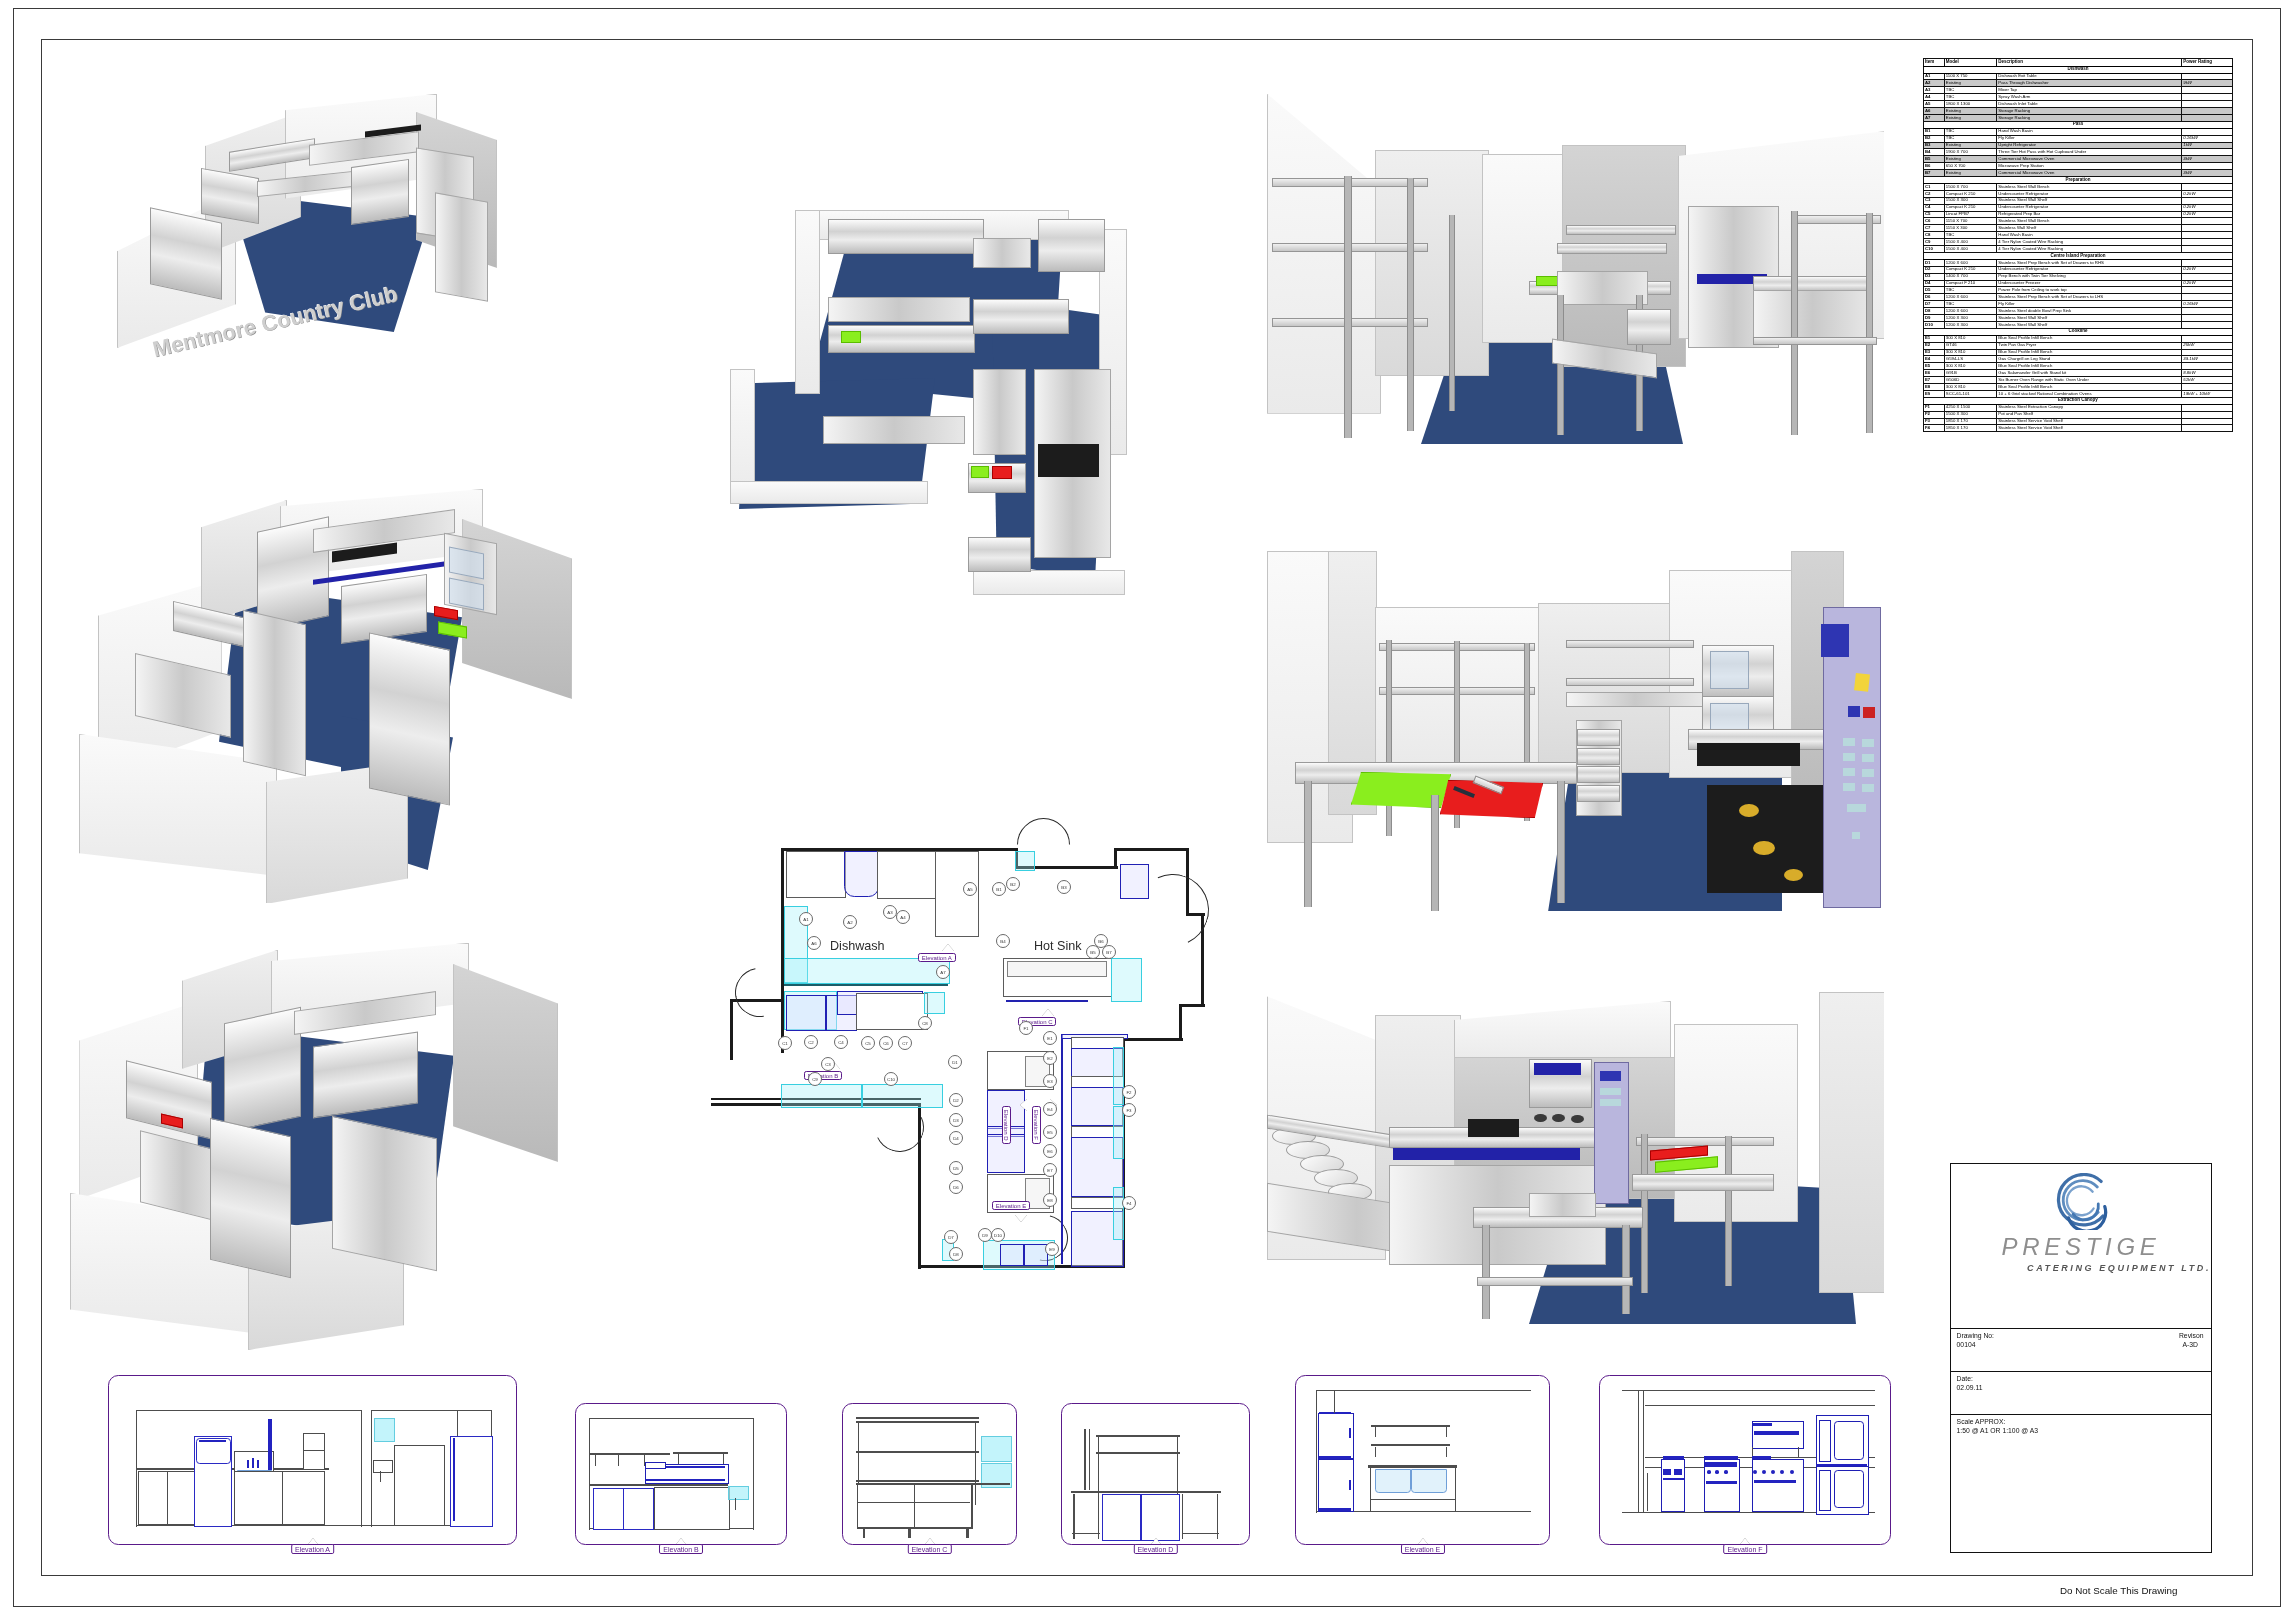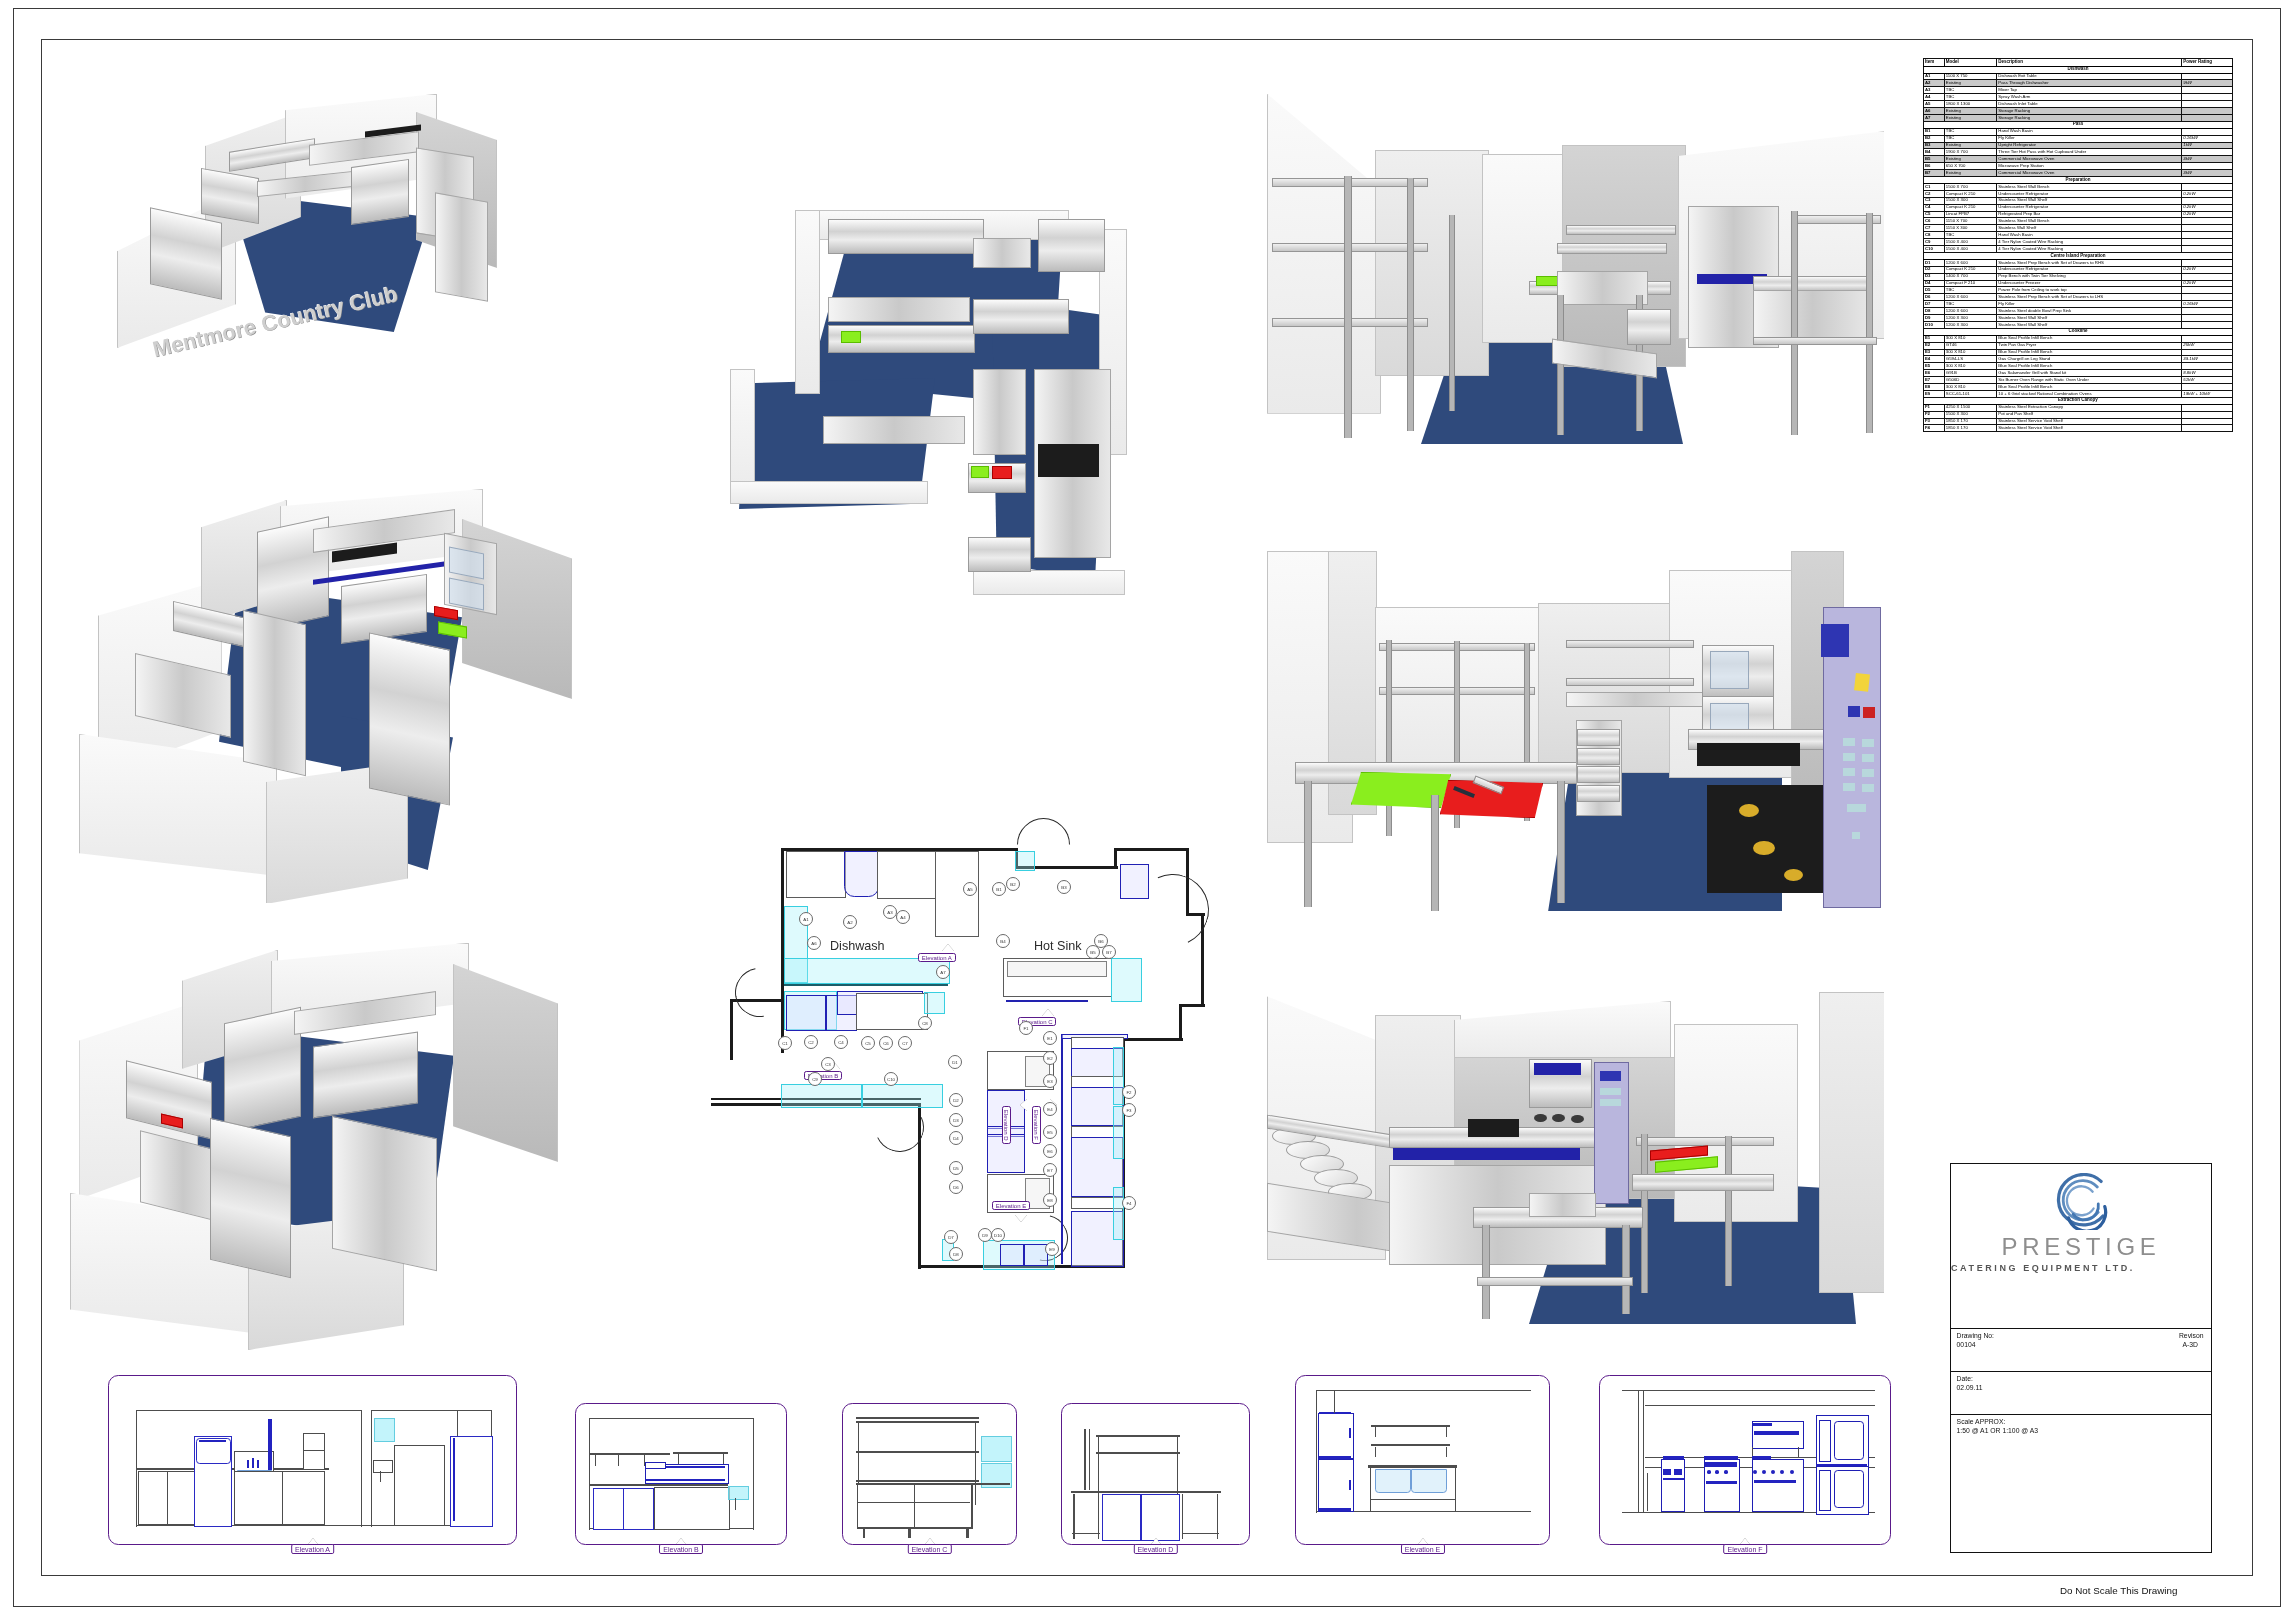--- a/index.html
+++ b/index.html
@@ -123,25 +123,25 @@
     position:absolute;left:50%;transform:translateX(-50%);
     width:0;height:0;border-left:7px solid transparent;border-right:7px solid transparent;
     border-bottom:9px solid #fff;filter:drop-shadow(0 0 0.3px #5a5a5a);
   }
 
   
   #titleblock{
     position:absolute;left:1950px;top:1163px;width:262px;height:390px;
     border:0.7px solid #111;background:#fff;box-sizing:border-box;
   }
-  #logo-cell{position:relative;height:164px;border-bottom:0.7px solid #111;}
+  #logo-cell{position:relative;height:164px;border-bottom:0.7px solid #111;font-style:italic;}
   #logo-mark{position:absolute;left:50%;top:9.4px;transform:translateX(-50%);width:70px;height:57px;}
   #logo-word{position:absolute;left:0;right:0;top:69px;text-align:center;
      font-size:24px;letter-spacing:4.7px;color:#8e8e8e;font-family:"Liberation Sans",sans-serif;}
-  #logo-sub{position:absolute;left:0;right:0;top:99px;text-align:left;
+  #logo-sub{position:absolute;left:0;right:0;top:99px;text-align:right;
      font-size:9px;letter-spacing:2.6px;color:#555;font-weight:bold;}
   #addr-cell{position:relative;height:97px;border-bottom:0.7px solid #111;
      color:#2020c8;font-size:10.5px;line-height:1.32;padding:12px 0 0 13px;box-sizing:border-box;}
   #addr-tel{margin-top:10.3px;}
   #meta-cell{position:relative;height:128px;display:flex;}
   #proj-cell{width:140px;border-right:0.7px solid #111;position:relative;}
   #proj-lbl{position:absolute;left:10.3px;top:14px;font-size:10.8px;color:#111;}
   #meta-right{flex:1;display:flex;flex-direction:column;}
   .meta-row{position:relative;border-bottom:0.7px solid #111;box-sizing:border-box;}
   .meta-row:last-child{border-bottom:none;}

